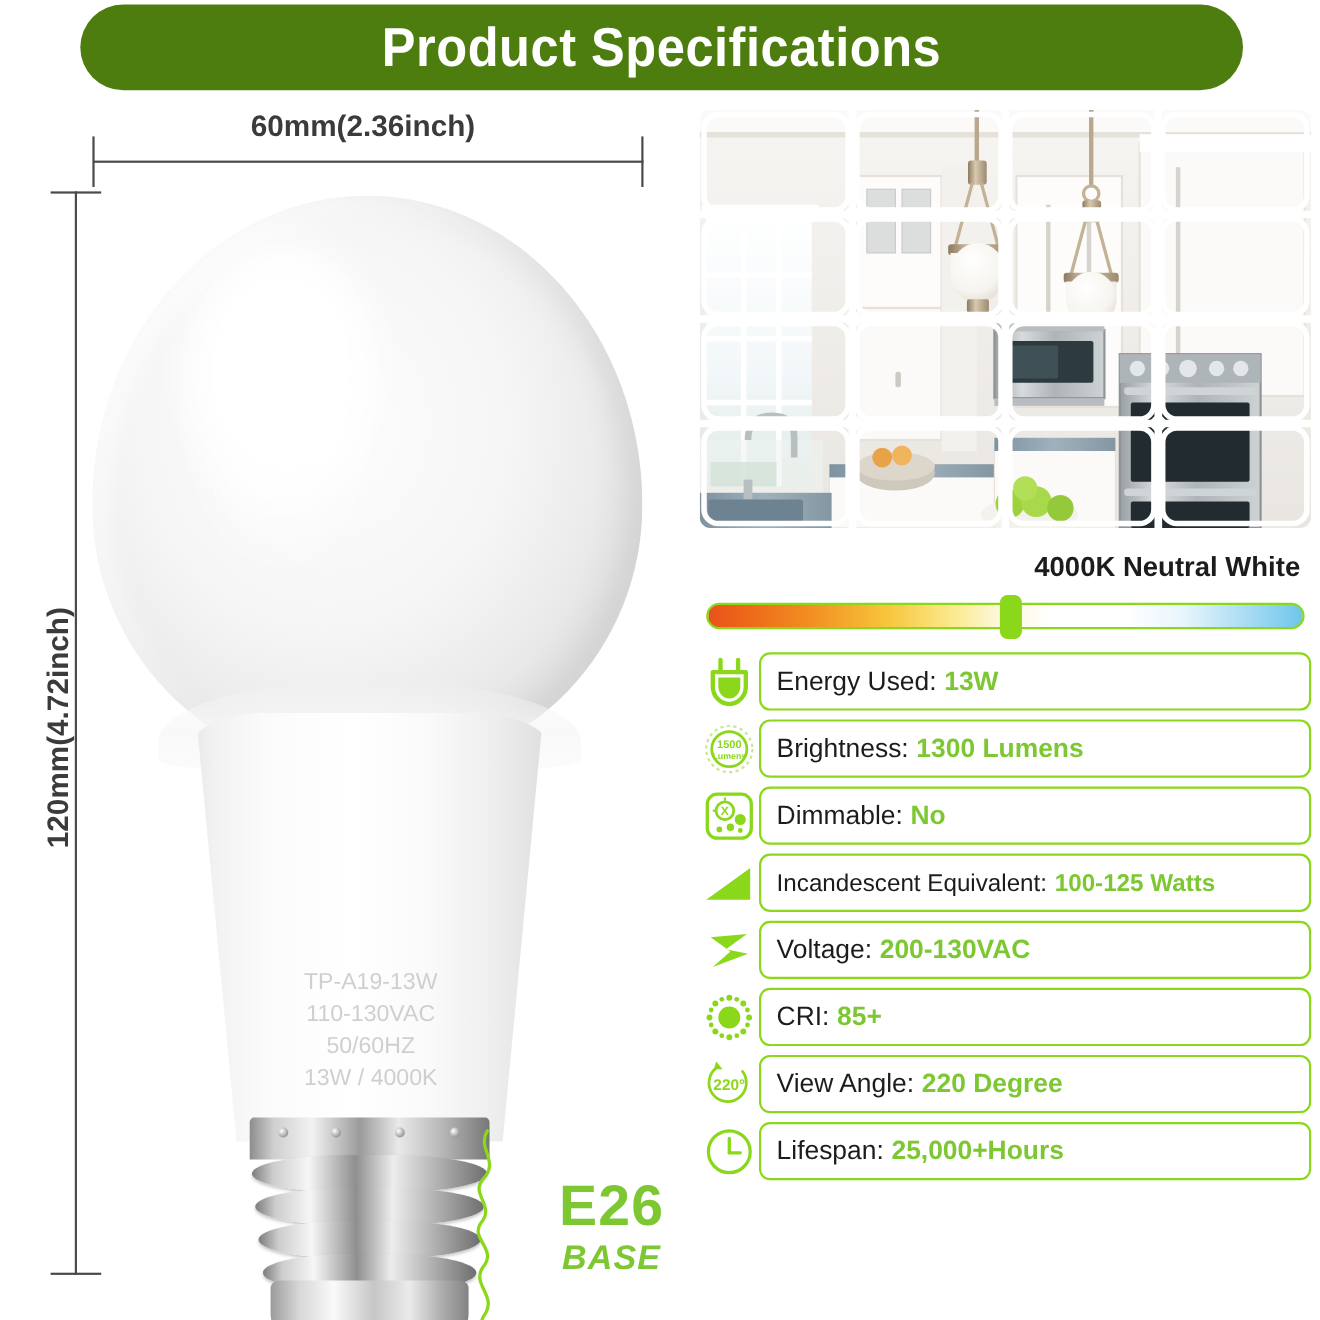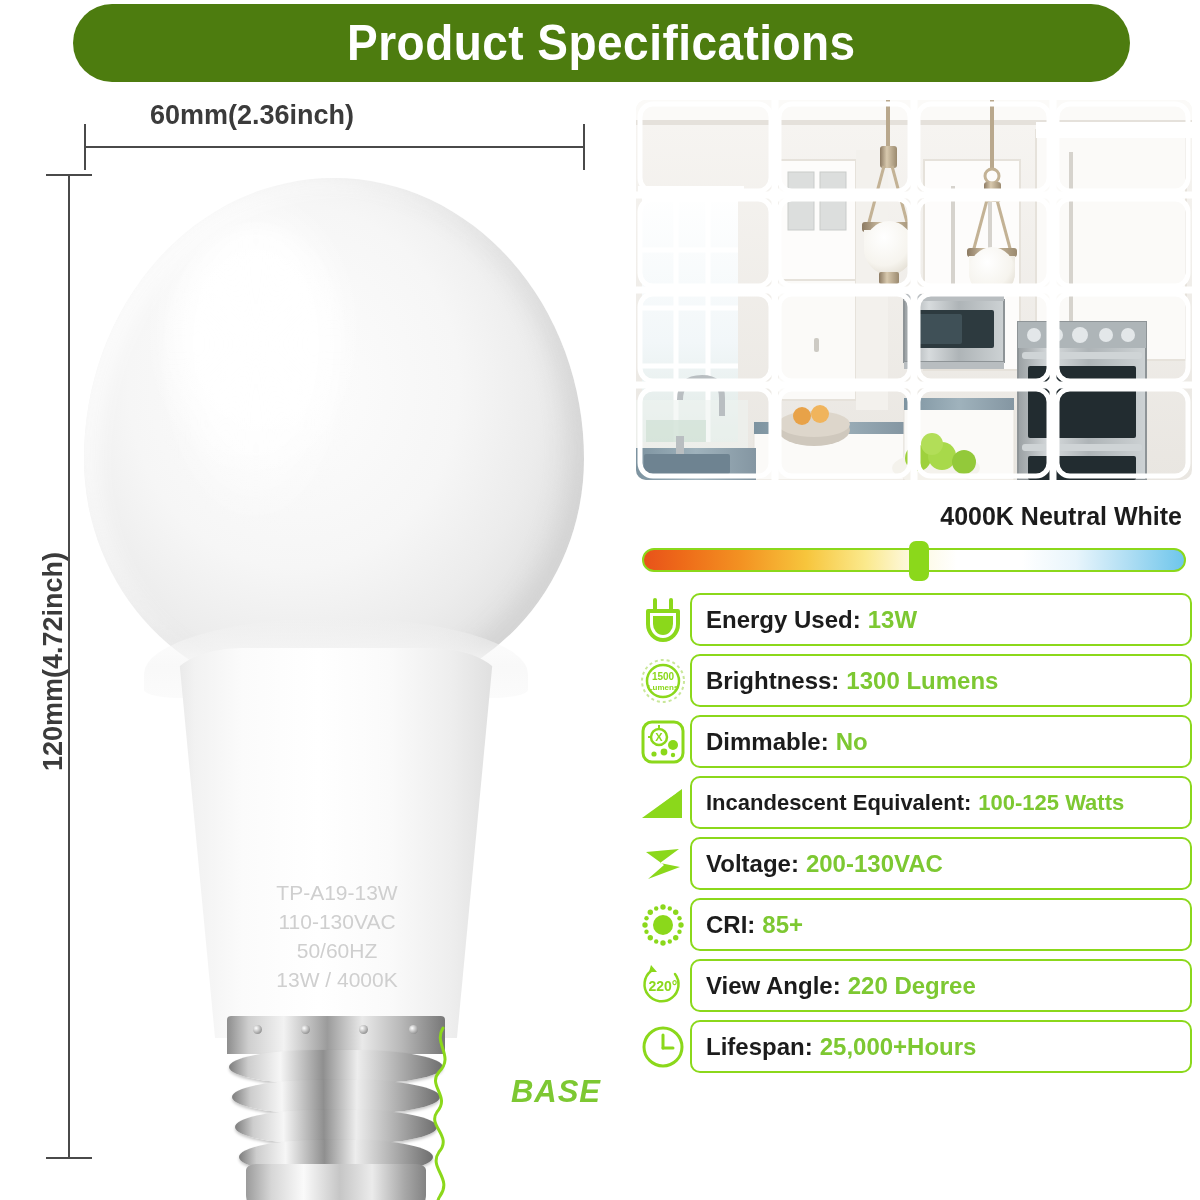--- a/index.html
+++ b/index.html
@@ -27,20 +27,21 @@
     font-family: "Liberation Sans", sans-serif;
     transform: scaleX(0.92);
     white-space: nowrap;
   }
 
   
   .left-panel { position: absolute; left: 0; top: 86px; width: 620px; height: 1114px; }
 
   .dim-top-label {
     position: absolute; left: 150px; top: 14px; width: 360px;
+    text-align: center;
     font-size: 27px; font-weight: bold; color: #3b3b3b;
     white-space: nowrap;
   }
   .dim-top-line {
     position: absolute; left: 85px; top: 60px; width: 500px; height: 2px;
     background: #4a4a4a;
   }
   .dim-top-cap-l {
     position: absolute; left: 84px; top: 38px; width: 2px; height: 46px; background: #4a4a4a;
   }
@@ -176,21 +177,21 @@
     display: flex; align-items: center; justify-content: center;
   }
   .spec-box {
     flex: 1; height: 53px;
     border: 2.4px solid #8BD81B; border-radius: 10px;
     display: flex; align-items: center;
     padding-left: 14px;
     background: #fff;
     white-space: nowrap; overflow: hidden;
   }
-  .spec-label { color: #1c1c1c; font-size: 24px; font-weight: bold; }
+  .spec-label { color: #1c1c1c; font-size: 24px; font-weight: normal; }
   .spec-value { color: #7DC832; font-size: 24px; font-weight: bold; margin-left: 7px; }
   .spec-row.tight .spec-label, .spec-row.tight .spec-value { font-size: 22px; }
 </style>
 </head>
 <body>
 
 <div id="page">
 
   <div class="header-pill">
     <div class="header-title">Product Specifications</div>
@@ -237,20 +238,21 @@
     </div>
 
     <div class="e26-wave">
       <svg width="40" height="210" viewBox="0 0 40 210">
         <path d="M18 2 C 8 18, 30 30, 14 46 C 2 60, 26 70, 12 86
                  C 2 100, 28 110, 14 126 C 3 142, 28 152, 15 170
                  C 6 184, 24 194, 16 208" fill="none" stroke="#8BD81B" stroke-width="3" stroke-linecap="round"></path>
       </svg>
     </div>
     <div class="e26-text">
+      <div class="e26-big">E26</div>
       <div class="e26-sub">BASE</div>
     </div>
   </div>
 
   <div class="right-panel">
 
     <div class="photo-wrap">
       <svg class="photo-bg" viewBox="0 0 556 380" preserveAspectRatio="none">
         <defs>
           <linearGradient id="wallG" x1="0" y1="0" x2="0" y2="1">

